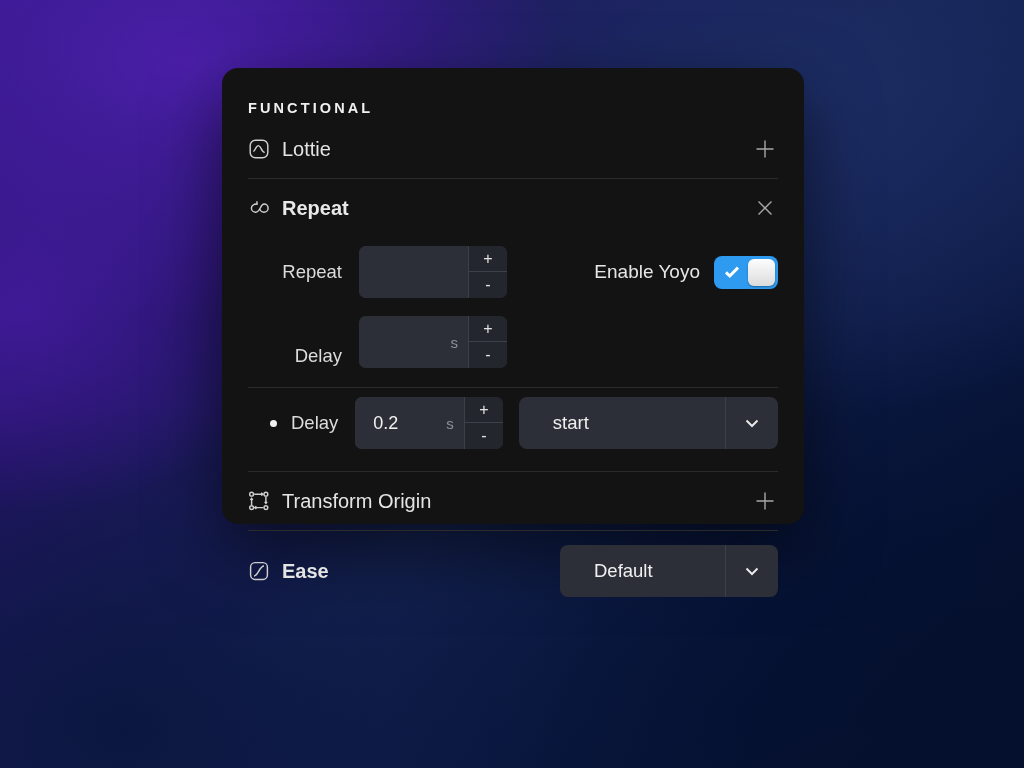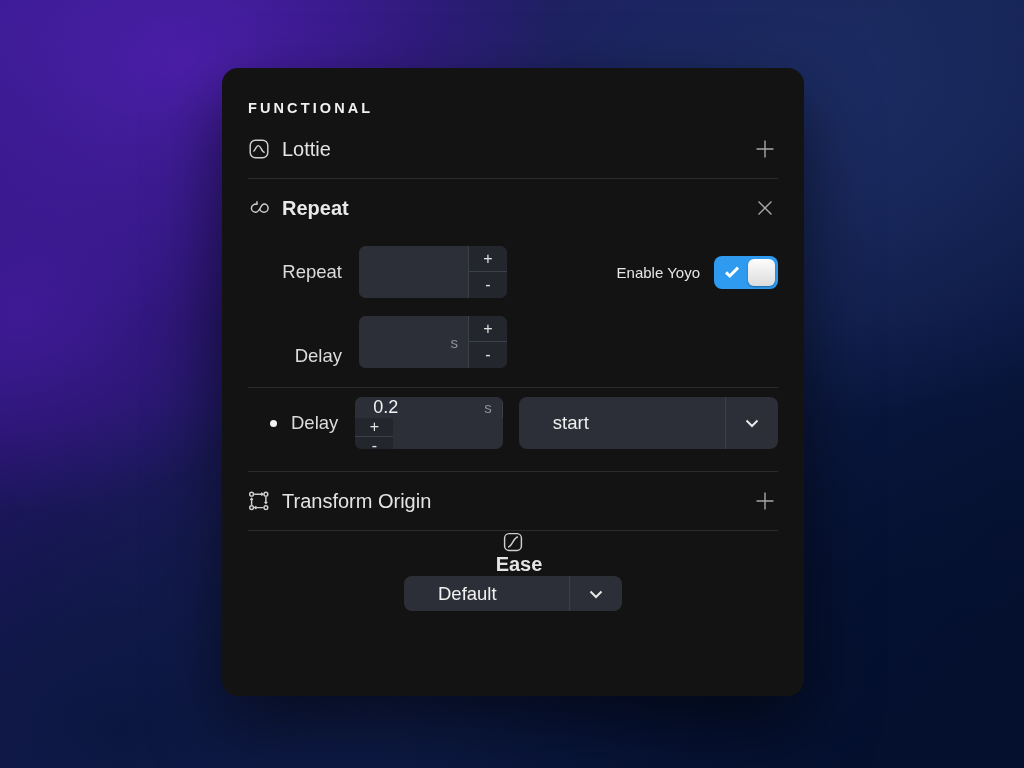--- a/index.html
+++ b/index.html
@@ -23,21 +23,21 @@
       radial-gradient(ellipse 60% 60% at 12% 95%, #0b1640 0%, rgba(11,22,64,0) 70%),
       linear-gradient(135deg, #34188a 0%, #211463 26%, #152352 52%, #0a1740 74%, #050e28 100%);
   }
 
   
   #panel {
     position: absolute;
     left: 222px;
     top: 68px;
     width: 582px;
-    height: 628px;
+    height: 456px;
     background: #131313;
     border-radius: 16px;
     box-shadow: 0 28px 70px rgba(0,0,0,.55);
     padding: 0 26px;
   }
 
   .section-title {
     color: #f0f0f0;
     font-size: 14.5px;
     font-weight: bold;
@@ -144,21 +144,21 @@
   .sel .chev {
     width: 52px;
     display: flex;
     align-items: center;
     justify-content: center;
   }
   .sel .chev svg { width: 20px; height: 20px; stroke: #e8e8e8; fill:none; stroke-width: 2; display:block; }
 
   
   .toggle-wrap { display: flex; align-items: center; }
-  .toggle-label { color: #e6e6e6; font-size: 15px; margin-right: 14px; }
+  .toggle-label { color: #e6e6e6; font-size: 19px; margin-right: 14px; }
   .toggle {
     position: relative;
     width: 64px; height: 33px;
     border-radius: 8px;
     background: #2e9bf0;
     cursor: pointer;
     display: flex; align-items: center;
   }
   .toggle .check { margin-left: 9px; width: 18px; height: 18px; }
   .toggle .check svg { display:block; width: 18px; height: 18px; stroke: #ffffff; fill: none; stroke-width: 3; }
@@ -256,21 +256,21 @@
         </span>
       </span>
     </div>
 
     <div class="divider" style="margin-top:10px;"></div>
 
 
     <div class="field-row">
       <span class="bullet" style="margin-left:22px;"></span>
       <span class="field-label" style="margin-left:14px;">Delay</span>
-      <span class="num" style="margin-left:17px;flex-direction:column;">
+      <span class="num" style="margin-left:17px;">
         <span class="val">
           <span class="v">0.2</span>
           <span class="u">s</span>
         </span>
         <span class="btns">
           <div>+</div>
           <div>-</div>
         </span>
       </span>
       <span class="sel" style="width:260px; margin-left:16px;">
@@ -301,21 +301,21 @@
       <span class="row-label dim">Transform Origin</span>
       <span class="spacer"></span>
       <span class="act">
         <svg viewBox="0 0 26 26">
             <path d="M13 4.5 V21.5 M4.5 13 H21.5"></path>
           </svg>
       </span>
     </div>
     <div class="divider"></div>
 
-    <div class="row" style="height:80px;flex-direction:column;">
+    <div class="row" style="height:80px;">
       <span class="icon">
         <svg viewBox="0 0 22 22">
           <rect class="ic-stroke" x="2.6" y="2.6" width="16.8" height="16.8" rx="4.4"></rect>
           <path class="ic-stroke" d="M6.0 16.0 C10.2 16.0 11.4 6.0 16.0 6.0"></path>
         </svg>
       </span>
       <span class="row-label dim bold">Ease</span>
       <span class="spacer"></span>
       <span class="sel" style="width:218px;">
         <span class="txt">Default</span>

